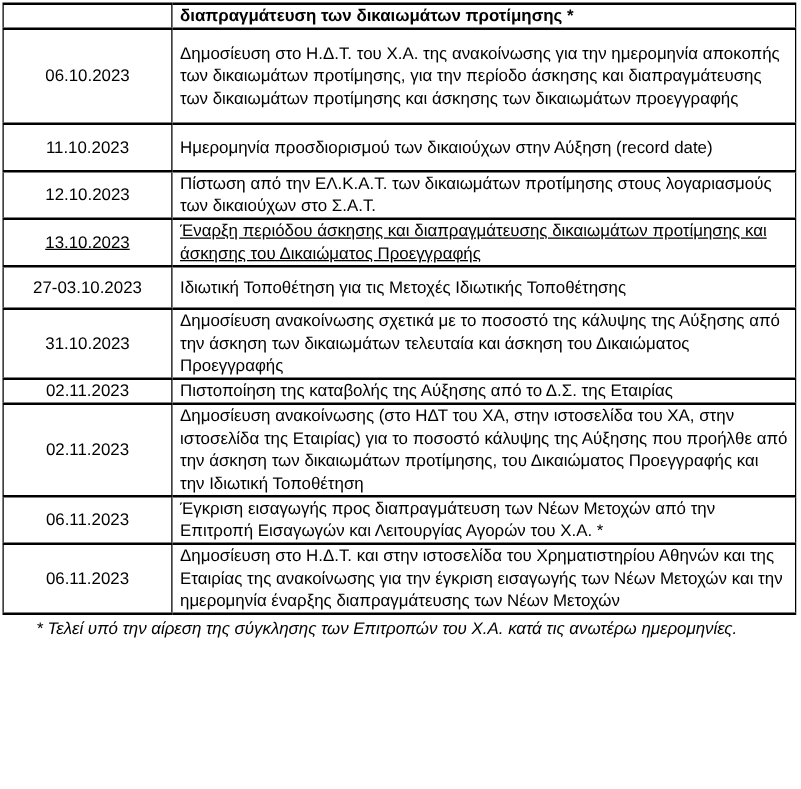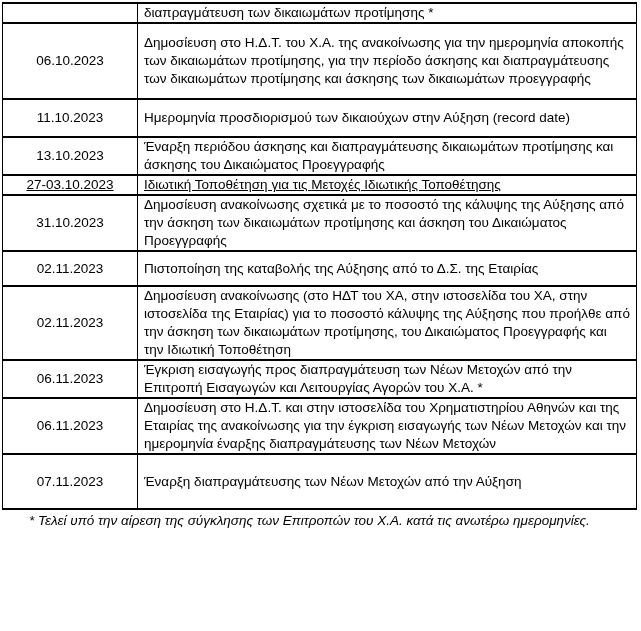--- a/index.html
+++ b/index.html
@@ -35,21 +35,21 @@
   }
   td.date-cell {
     text-align: center;
     padding: 0 2px;
     margin-left: 21px;
   }
   td.event-cell {
     text-align: left;
   }
   
-  tr:nth-child(1)  { height: 18px; }
+  tr:nth-child(1)  { height: 18px; font-weight: bold; }
   tr:nth-child(2)  { height: 76px; }
   tr:nth-child(3)  { height: 38px; }
   tr:nth-child(4)  { height: 36px; }
   tr:nth-child(5)  { height: 17px; text-decoration: underline; }
   tr:nth-child(6)  { height: 34px; }
   tr:nth-child(7)  { height: 35px; }
   tr:nth-child(8)  { height: 17px; }
   tr:nth-child(9)  { height: 36px; }
   tr:nth-child(10) { height: 17px; }
   tr:nth-child(11) { height: 55px; }
@@ -81,47 +81,47 @@
       </tr>
       <tr>
         <td class="date-cell">06.10.2023</td>
         <td class="event-cell">Δημοσίευση στο Η.Δ.Τ. του Χ.Α. της ανακοίνωσης για την ημερομηνία αποκοπής των δικαιωμάτων προτίμησης, για την περίοδο άσκησης και διαπραγμάτευσης των δικαιωμάτων προτίμησης και άσκησης των δικαιωμάτων προεγγραφής</td>
       </tr>
       <tr>
         <td class="date-cell">11.10.2023</td>
         <td class="event-cell">Ημερομηνία προσδιορισμού των δικαιούχων στην Αύξηση (record date)</td>
       </tr>
       <tr>
+        <td class="date-cell">12.10.2023</td>
+        <td class="event-cell">Πίστωση από την ΕΛ.Κ.Α.Τ. των δικαιωμάτων προτίμησης στους λογαριασμούς των δικαιούχων στο Σ.Α.Τ.</td>
+      </tr>
+      <tr>
         <td class="date-cell">13.10.2023</td>
         <td class="event-cell">Έναρξη περιόδου άσκησης και διαπραγμάτευσης δικαιωμάτων προτίμησης και άσκησης του Δικαιώματος Προεγγραφής</td>
       </tr>
       <tr>
         <td class="date-cell">27-03.10.2023</td>
         <td class="event-cell">Ιδιωτική Τοποθέτηση για τις Μετοχές Ιδιωτικής Τοποθέτησης</td>
       </tr>
       <tr>
         <td class="date-cell">31.10.2023</td>
-        <td class="event-cell">Δημοσίευση ανακοίνωσης σχετικά με το ποσοστό της κάλυψης της Αύξησης από την άσκηση των δικαιωμάτων προτίμησης και άσκηση του Δικαιώματος Προεγγραφής</td>
+        <td class="event-cell">Δημοσίευση ανακοίνωσης σχετικά με το ποσοστό της κάλυψης της Αύξησης από την άσκηση των δικαιωμάτων τελευταία και άσκηση του Δικαιώματος Προεγγραφής</td>
       </tr>
       <tr>
         <td class="date-cell">02.11.2023</td>
         <td class="event-cell">Πιστοποίηση της καταβολής της Αύξησης από το Δ.Σ. της Εταιρίας</td>
       </tr>
       <tr>
         <td class="date-cell">02.11.2023</td>
         <td class="event-cell">Δημοσίευση ανακοίνωσης (στο ΗΔΤ του ΧΑ, στην ιστοσελίδα του ΧΑ, στην ιστοσελίδα της Εταιρίας) για το ποσοστό κάλυψης της Αύξησης που προήλθε από την άσκηση των δικαιωμάτων προτίμησης, του Δικαιώματος Προεγγραφής και την Ιδιωτική Τοποθέτηση</td>
       </tr>
       <tr>
         <td class="date-cell">06.11.2023</td>
         <td class="event-cell">Έγκριση εισαγωγής προς διαπραγμάτευση των Νέων Μετοχών από την Επιτροπή Εισαγωγών και Λειτουργίας Αγορών του Χ.Α. *</td>
       </tr>
       <tr>
         <td class="date-cell">06.11.2023</td>
         <td class="event-cell">Δημοσίευση στο Η.Δ.Τ. και στην ιστοσελίδα του Χρηματιστηρίου Αθηνών και της Εταιρίας της ανακοίνωσης για την έγκριση εισαγωγής των Νέων Μετοχών και την ημερομηνία έναρξης διαπραγμάτευσης των Νέων Μετοχών</td>
       </tr>
-      <tr>
-        <td class="date-cell">07.11.2023</td>
-        <td class="event-cell">Έναρξη διαπραγμάτευσης των Νέων Μετοχών από την Αύξηση</td>
-      </tr>
     </tbody>
   </table>
   <div class="footnote">* Τελεί υπό την αίρεση της σύγκλησης των Επιτροπών του Χ.Α. κατά τις ανωτέρω ημερομηνίες.</div>
 </div>
 
 </body></html>

